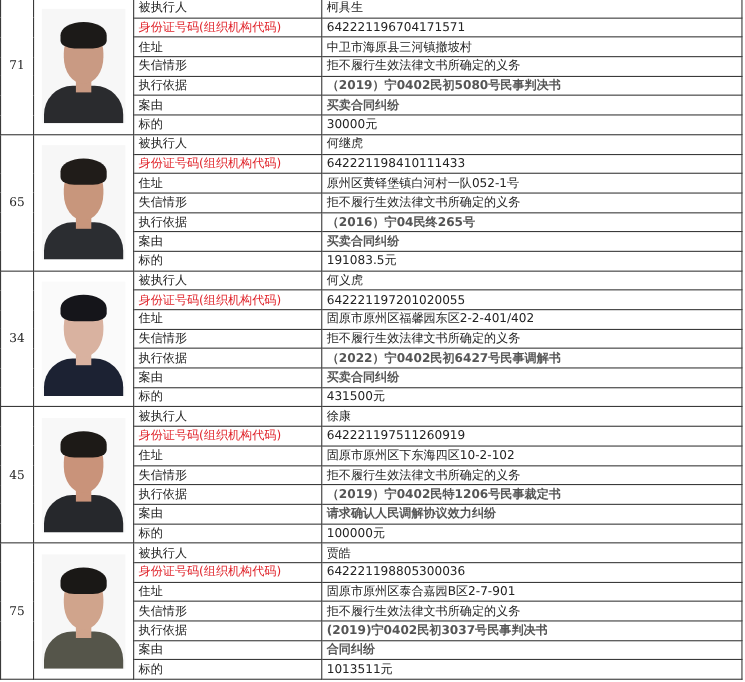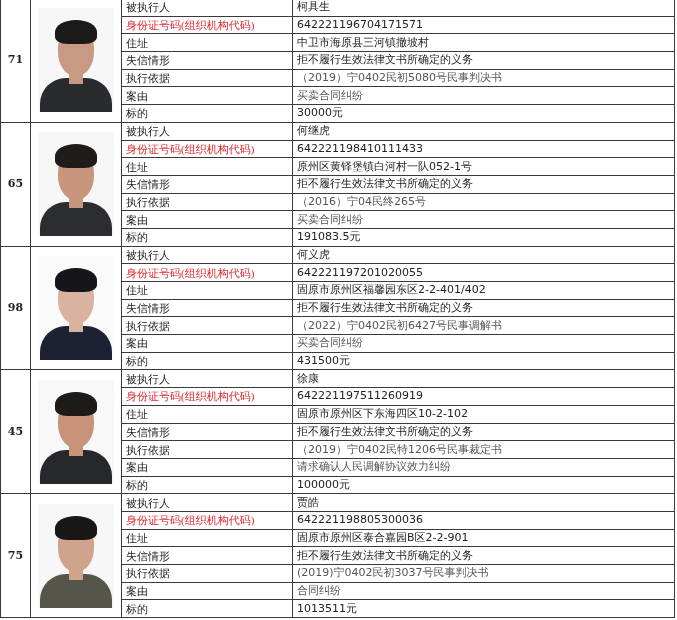--- a/index.html
+++ b/index.html
@@ -2,26 +2,26 @@
 <html><head>
 <meta charset="utf-8">
 <style>
   html, body { margin: 0; padding: 0; background: #ffffff; }
   body { width: 677px; height: 620px; overflow: hidden; position: relative;
          font-family: "DejaVu Sans", "Liberation Sans", sans-serif; color: #222; }
   .sheet { position: absolute; left: 0; top: -2px; width: 677px; }
   table.grid { border-collapse: collapse; table-layout: fixed; width: 675px; }
   table.grid td { border: 1px solid #3a3a3a; padding: 0 4px; height: 16.7px;
                   font-size: 11px; line-height: 16px; white-space: nowrap; overflow: hidden; }
-  td.idx { width: 21px; text-align: center; font-size: 11px; font-family: "DejaVu Serif", serif; font-weight: bold; }
+  td.idx { width: 21px; text-align: center; font-size: 11px; font-family: "DejaVu Serif", serif; }
   td.photo { width: 82px; padding: 0; text-align: center; vertical-align: middle; }
-  td.label { width: 162px; font-family: Liberation Serif, serif; }
+  td.label { width: 162px; }
   td.value { }
   td.label.red { color: #e0242b; }
-  td.value.gray { color: #555; }
+  td.value.gray { color: #555; font-weight: bold; }
   .face { position: relative; width: 76px; height: 104px; margin: 0 auto; overflow: hidden; background: #fbfbfb; }
   .face .shoulders { position: absolute; left: 2px; right: 2px; bottom: 0; height: 34px;
                      border-radius: 26px 26px 0 0; }
   .face .neck { position: absolute; left: 31px; width: 14px; bottom: 28px; height: 14px; }
   .face .head { position: absolute; left: 20px; top: 18px; width: 36px; height: 50px; border-radius: 45% 45% 48% 48%; }
   .face .hair { position: absolute; left: 17px; top: 12px; width: 42px; height: 24px; border-radius: 50% 50% 30% 30%; }
 </style>
 </head>
 <body>
 
@@ -98,21 +98,21 @@
   <tr>
     <td class="label">案由</td>
     <td class="value gray">买卖合同纠纷</td>
   </tr>
   <tr>
     <td class="label">标的</td>
     <td class="value">191083.5元</td>
   </tr>
 
   <tr>
-    <td class="idx" rowspan="7">98</td>
+    <td class="idx" rowspan="7">34</td>
     <td class="photo" rowspan="7">
       <div class="face" style="background: rgb(250, 250, 250);">
         <div class="shoulders" style="background: rgb(28, 34, 51);"></div>
         <div class="neck" style="background: rgb(217, 178, 160);"></div>
         <div class="head" style="background: rgb(217, 178, 160);"></div>
         <div class="hair" style="background: rgb(21, 21, 26);"></div>
       </div>
     </td>
     <td class="label">被执行人</td>
     <td class="value">何义虎</td>
@@ -192,21 +192,21 @@
     </td>
     <td class="label">被执行人</td>
     <td class="value">贾皓</td>
   </tr>
   <tr>
     <td class="label red">身份证号码(组织机构代码)</td>
     <td class="value">642221198805300036</td>
   </tr>
   <tr>
     <td class="label">住址</td>
-    <td class="value">固原市原州区泰合嘉园B区2-2-901</td>
+    <td class="value">固原市原州区泰合嘉园B区2-7-901</td>
   </tr>
   <tr>
     <td class="label">失信情形</td>
     <td class="value">拒不履行生效法律文书所确定的义务</td>
   </tr>
   <tr>
     <td class="label">执行依据</td>
     <td class="value gray">(2019)宁0402民初3037号民事判决书</td>
   </tr>
   <tr>

